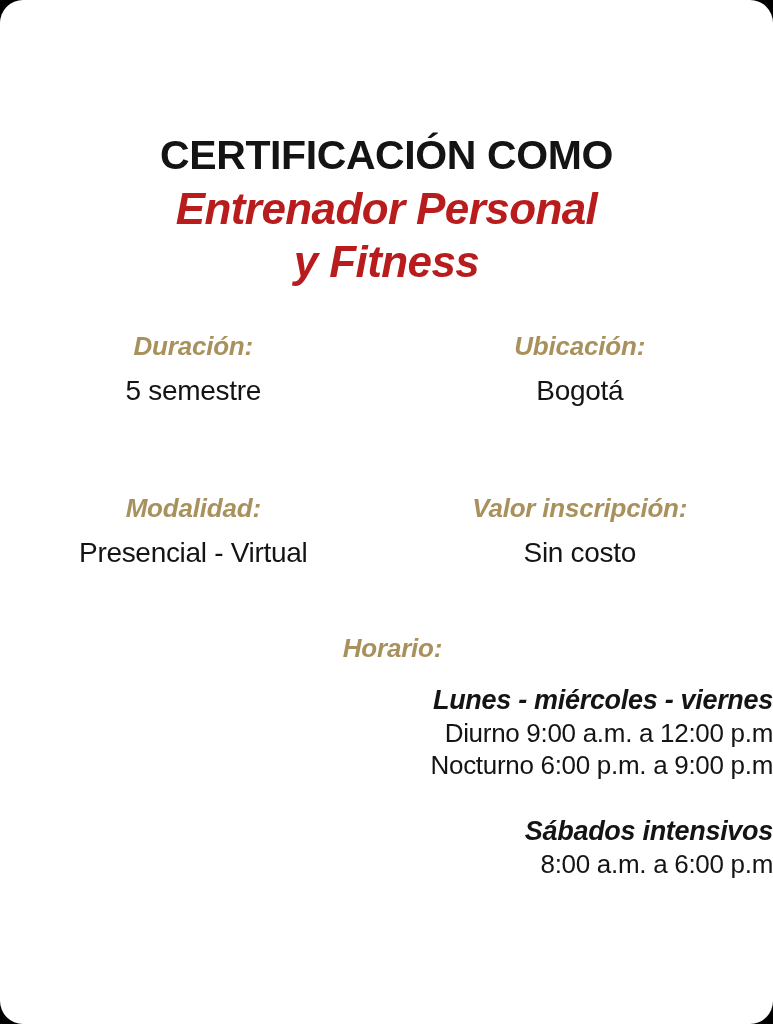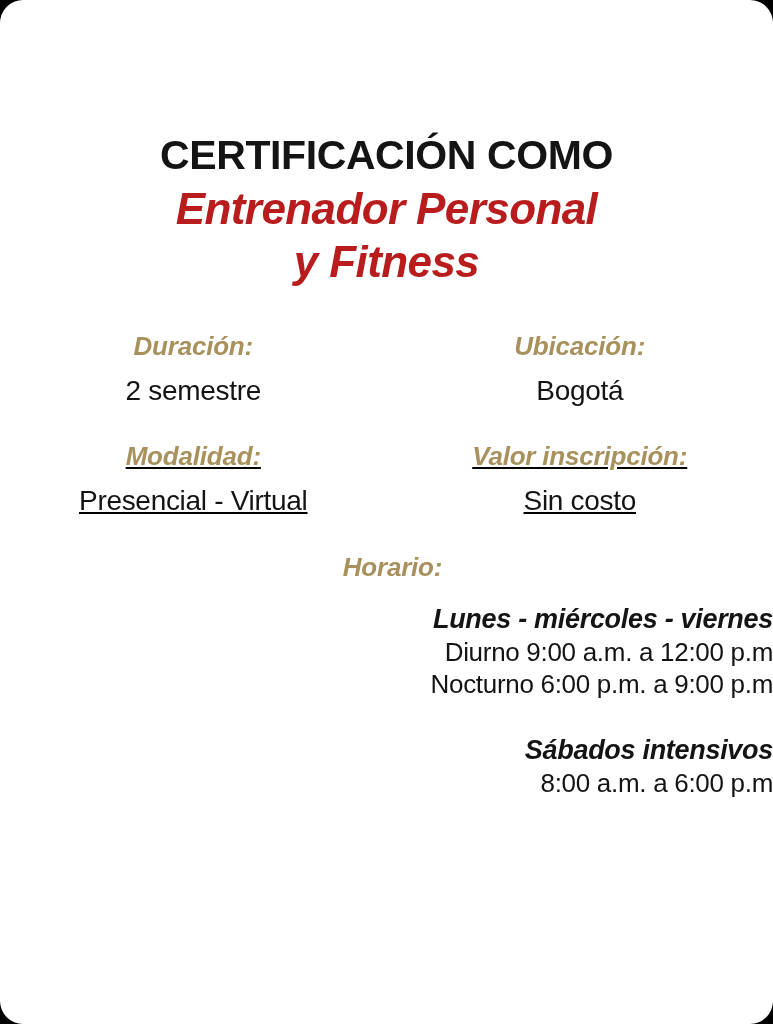--- a/index.html
+++ b/index.html
@@ -57,21 +57,21 @@
   .title-accent .line2 {
     display: block;
   }
 
   
   .detail-row {
     display: flex;
     width: 773px;
   }
   .detail-row.row-1 { margin-top: 42px; }
-  .detail-row.row-2 { margin-top: 32px; text-decoration: underline; }
+  .detail-row.row-2 { margin-top: 84px; }
 
   .detail-col {
     flex: 1 1 50%;
     text-align: center;
   }
 
   .detail-label {
     font-size: 26px;
     font-weight: bold;
     font-style: italic;
@@ -82,21 +82,21 @@
   .detail-value {
     font-size: 28px;
     color: #141414;
     line-height: 34px;
     letter-spacing: -0.3px;
     padding-top: 12px;
   }
 
   
   .schedule {
-    margin-top: 33px;
+    margin-top: 62px;
     padding-left: 12px;
   }
   .schedule-label {
     font-size: 26px;
     font-weight: bold;
     font-style: italic;
     color: #A8915C;
     line-height: 32px;
     letter-spacing: -0.2px;
   }
@@ -133,21 +133,21 @@
       <div class="title-main">CERTIFICACIÓN COMO</div>
       <div class="title-accent">
         <span class="line1">Entrenador Personal</span>
         <span class="line2">y Fitness</span>
       </div>
     </div>
 
     <div class="detail-row row-1">
       <div class="detail-col">
         <div class="detail-label">Duración:</div>
-        <div class="detail-value">2 semestre</div>
+        <div class="detail-value">5 semestre</div>
       </div>
       <div class="detail-col">
         <div class="detail-label">Ubicación:</div>
         <div class="detail-value">Bogotá</div>
       </div>
     </div>
 
     <div class="detail-row row-2">
       <div class="detail-col">
         <div class="detail-label">Modalidad:</div>

